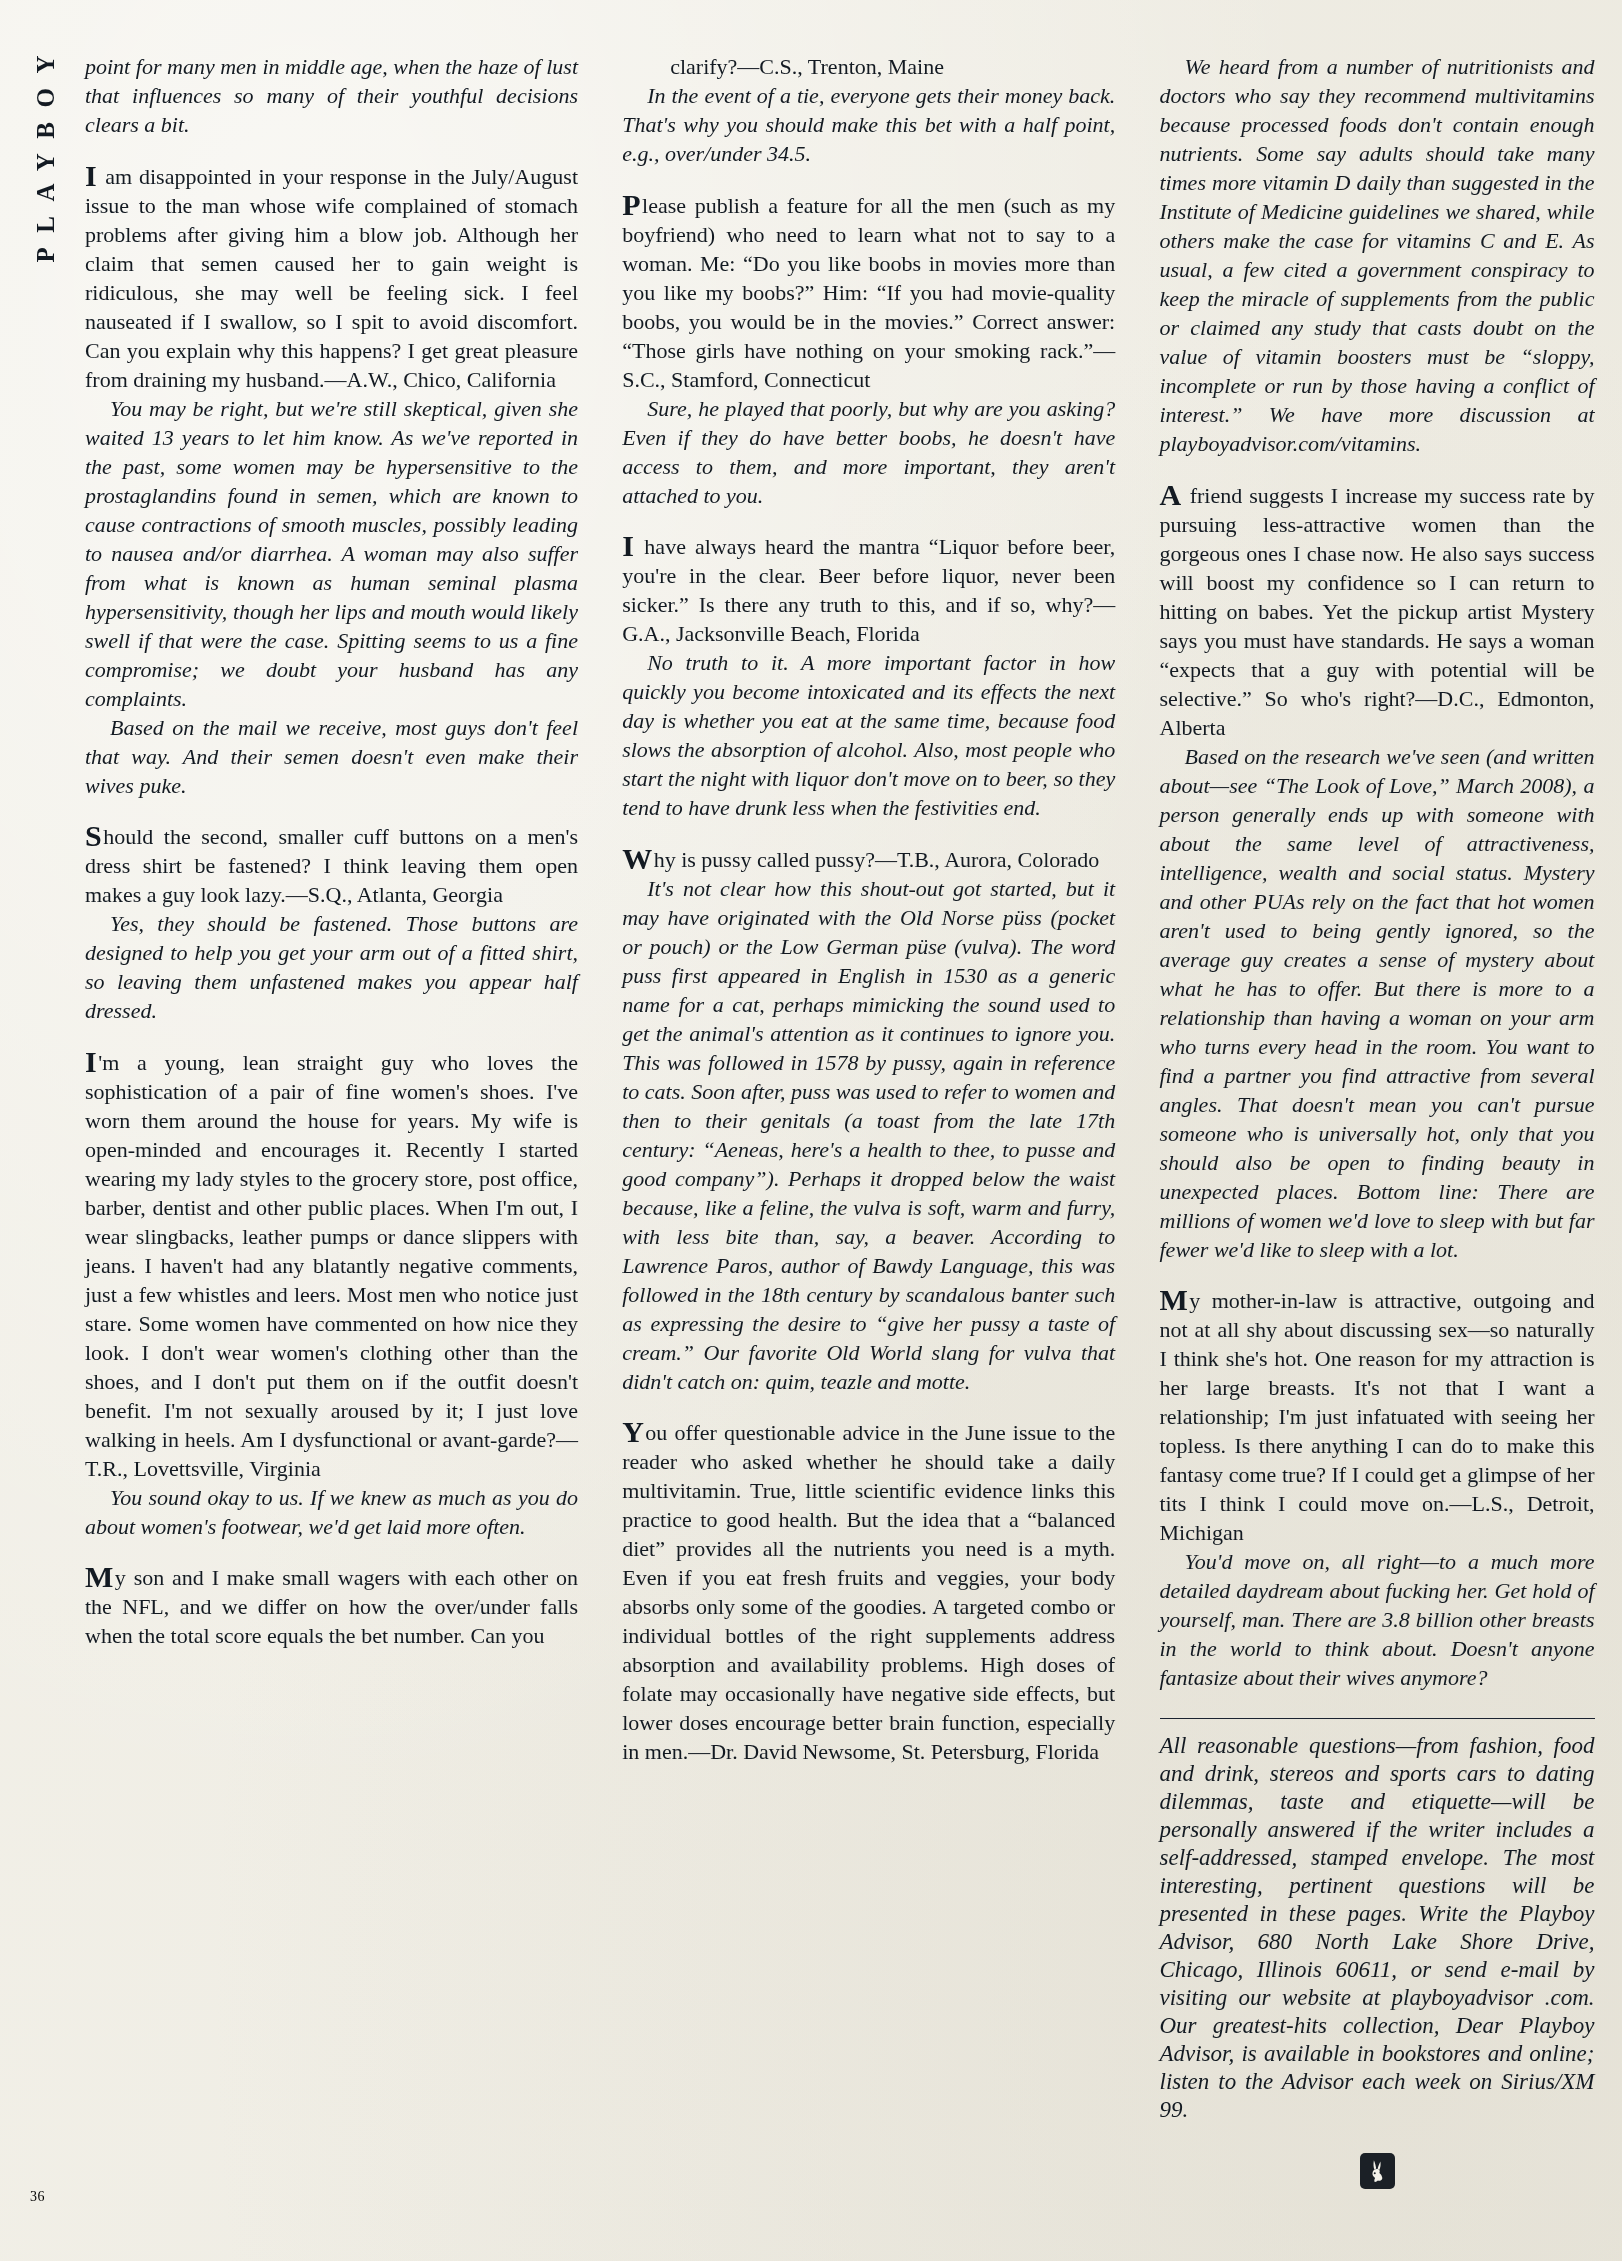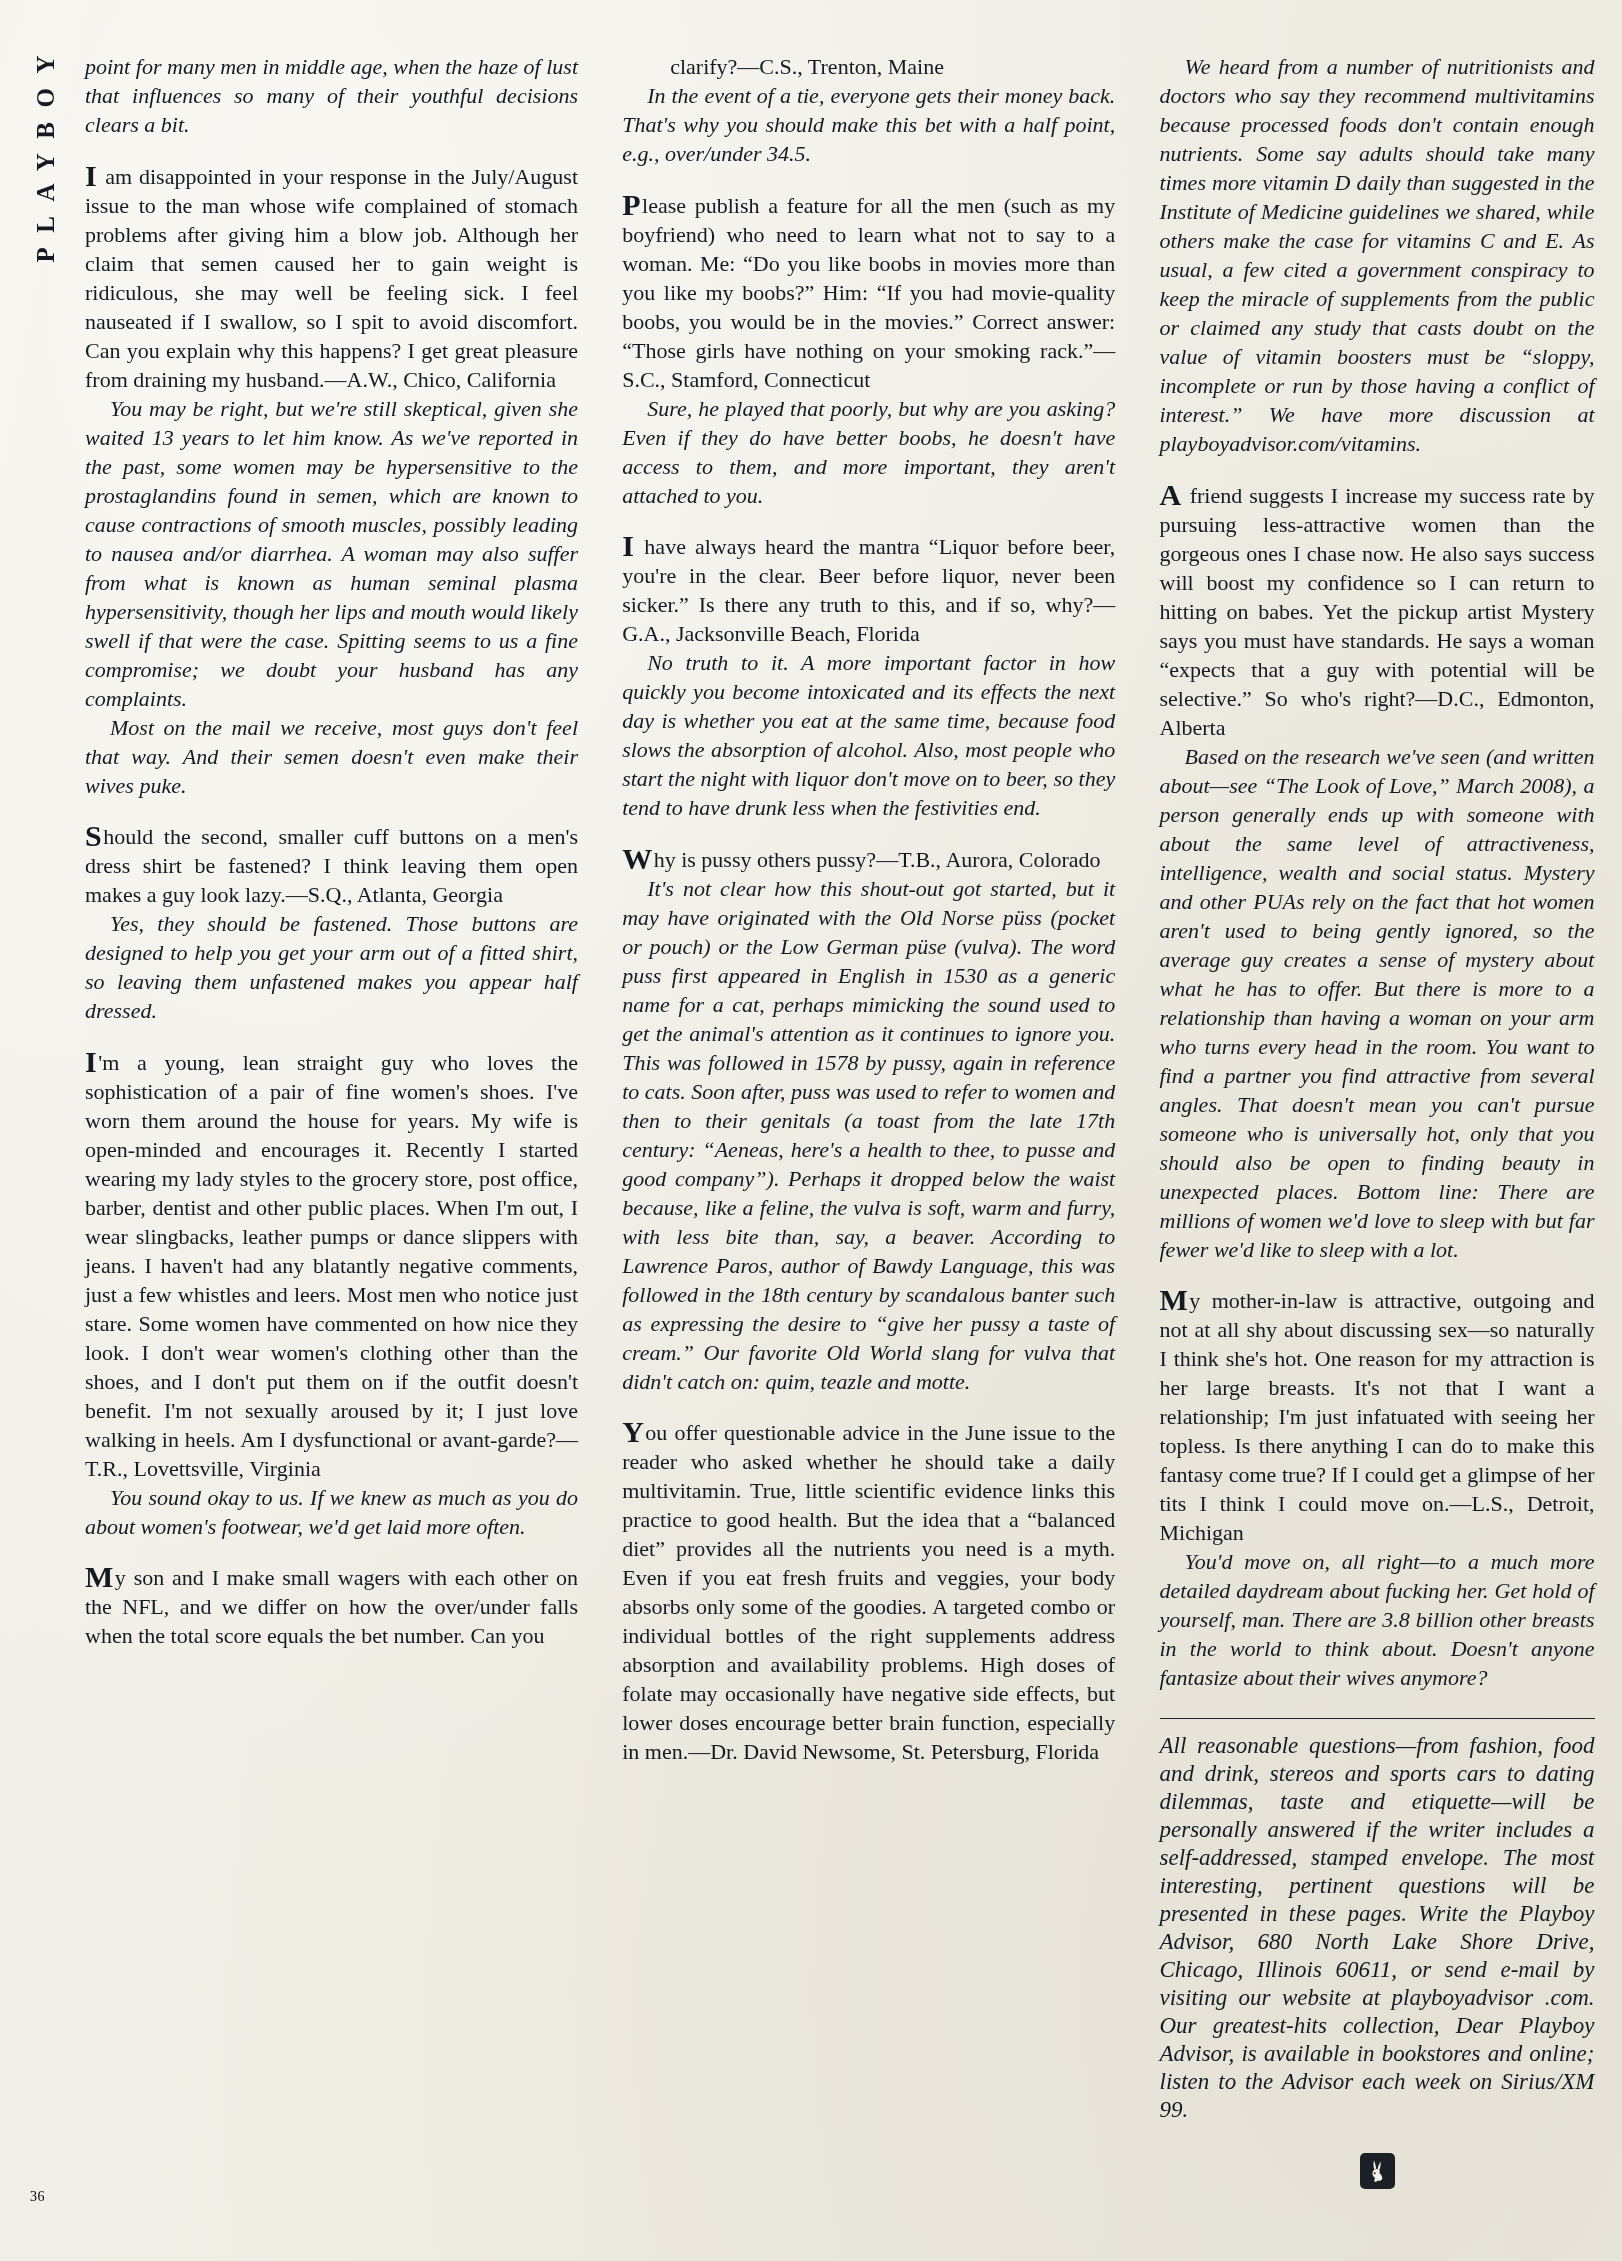--- a/index.html
+++ b/index.html
@@ -164,42 +164,42 @@
   <div class="folio">36</div>
 
   <div class="columns">
 
     <div class="col col--1">
       <p class="reply cont">point for many men in middle age, when the haze of lust that influences so many of their youthful decisions clears a bit.</p>
 
       <p class="letter"><span class="dropcap">I</span><span> am disappointed in your response in the July/August issue to the man whose wife complained of stomach problems after giving him a blow job. Although her claim that semen caused her to gain weight is ridiculous, she may well be feeling sick. I feel nauseated if I swallow, so I spit to avoid discomfort. Can you explain why this happens? I get great pleasure from draining my husband.—A.W., Chico, California</span></p>
       <p class="reply">You may be right, but we're still skeptical, given she waited 13 years to let him know. As we've reported in the past, some women may be hypersensitive to the prostaglandins found in semen, which are known to cause contractions of smooth muscles, possibly leading to nausea and/or diarrhea. A woman may also suffer from what is known as human seminal plasma hypersensitivity, though her lips and mouth would likely swell if that were the case. Spitting seems to us a fine compromise; we doubt your husband has any complaints.</p>
 
-      <p class="reply">Most on the mail we receive, most guys don't feel that way. And their semen doesn't even make their wives puke.</p>
+      <p class="reply">Based on the mail we receive, most guys don't feel that way. And their semen doesn't even make their wives puke.</p>
 
       <p class="letter"><span class="dropcap">S</span><span>hould the second, smaller cuff buttons on a men's dress shirt be fastened? I think leaving them open makes a guy look lazy.—S.Q., Atlanta, Georgia</span></p>
       <p class="reply">Yes, they should be fastened. Those buttons are designed to help you get your arm out of a fitted shirt, so leaving them unfastened makes you appear half dressed.</p>
 
       <p class="letter"><span class="dropcap">I</span><span>'m a young, lean straight guy who loves the sophistication of a pair of fine women's shoes. I've worn them around the house for years. My wife is open-minded and encourages it. Recently I started wearing my lady styles to the grocery store, post office, barber, dentist and other public places. When I'm out, I wear slingbacks, leather pumps or dance slippers with jeans. I haven't had any blatantly negative comments, just a few whistles and leers. Most men who notice just stare. Some women have commented on how nice they look. I don't wear women's clothing other than the shoes, and I don't put them on if the outfit doesn't benefit. I'm not sexually aroused by it; I just love walking in heels. Am I dysfunctional or avant-garde?—T.R., Lovettsville, Virginia</span></p>
       <p class="reply">You sound okay to us. If we knew as much as you do about women's footwear, we'd get laid more often.</p>
 
       <p class="letter"><span class="dropcap">M</span><span>y son and I make small wagers with each other on the NFL, and we differ on how the over/under falls when the total score equals the bet number. Can you</span></p>
     </div>
 
     <div class="col col--2">
       <p class="letter first">clarify?—C.S., Trenton, Maine</p>
       <p class="reply">In the event of a tie, everyone gets their money back. That's why you should make this bet with a half point, e.g., over/under 34.5.</p>
 
       <p class="letter"><span class="dropcap">P</span><span>lease publish a feature for all the men (such as my boyfriend) who need to learn what not to say to a woman. Me: “Do you like boobs in movies more than you like my boobs?” Him: “If you had movie-quality boobs, you would be in the movies.” Correct answer: “Those girls have nothing on your smoking rack.”—S.C., Stamford, Connecticut</span></p>
       <p class="reply">Sure, he played that poorly, but why are you asking? Even if they do have better boobs, he doesn't have access to them, and more important, they aren't attached to you.</p>
 
       <p class="letter"><span class="dropcap">I</span><span> have always heard the mantra “Liquor before beer, you're in the clear. Beer before liquor, never been sicker.” Is there any truth to this, and if so, why?—G.A., Jacksonville Beach, Florida</span></p>
       <p class="reply">No truth to it. A more important factor in how quickly you become intoxicated and its effects the next day is whether you eat at the same time, because food slows the absorption of alcohol. Also, most people who start the night with liquor don't move on to beer, so they tend to have drunk less when the festivities end.</p>
 
-      <p class="letter"><span class="dropcap">W</span><span>hy is pussy others pussy?—T.B., Aurora, Colorado</span></p>
+      <p class="letter"><span class="dropcap">W</span><span>hy is pussy called pussy?—T.B., Aurora, Colorado</span></p>
       <p class="reply">It's not clear how this shout-out got started, but it may have originated with the Old Norse püss (pocket or pouch) or the Low German püse (vulva). The word puss first appeared in English in 1530 as a generic name for a cat, perhaps mimicking the sound used to get the animal's attention as it continues to ignore you. This was followed in 1578 by pussy, again in reference to cats. Soon after, puss was used to refer to women and then to their genitals (a toast from the late 17th century: “Aeneas, here's a health to thee, to pusse and good company”). Perhaps it dropped below the waist because, like a feline, the vulva is soft, warm and furry, with less bite than, say, a beaver. According to Lawrence Paros, author of Bawdy Language, this was followed in the 18th century by scandalous banter such as expressing the desire to “give her pussy a taste of cream.” Our favorite Old World slang for vulva that didn't catch on: quim, teazle and motte.</p>
 
       <p class="letter"><span class="dropcap">Y</span><span>ou offer questionable advice in the June issue to the reader who asked whether he should take a daily multivitamin. True, little scientific evidence links this practice to good health. But the idea that a “balanced diet” provides all the nutrients you need is a myth. Even if you eat fresh fruits and veggies, your body absorbs only some of the goodies. A targeted combo or individual bottles of the right supplements address absorption and availability problems. High doses of folate may occasionally have negative side effects, but lower doses encourage better brain function, especially in men.—Dr. David Newsome, St. Petersburg, Florida</span></p>
     </div>
 
     <div class="col col--3">
       <p class="reply lead" style="text-indent:25px;">We heard from a number of nutritionists and doctors who say they recommend multivitamins because processed foods don't contain enough nutrients. Some say adults should take many times more vitamin D daily than suggested in the Institute of Medicine guidelines we shared, while others make the case for vitamins C and E. As usual, a few cited a government conspiracy to keep the miracle of supplements from the public or claimed any study that casts doubt on the value of vitamin boosters must be “sloppy, incomplete or run by those having a conflict of interest.” We have more discussion at playboyadvisor.com/vitamins.</p>
 
       <p class="letter"><span class="dropcap">A</span><span> friend suggests I increase my success rate by pursuing less-attractive women than the gorgeous ones I chase now. He also says success will boost my confidence so I can return to hitting on babes. Yet the pickup artist Mystery says you must have standards. He says a woman “expects that a guy with potential will be selective.” So who's right?—D.C., Edmonton, Alberta</span></p>
       <p class="reply">Based on the research we've seen (and written about—see “The Look of Love,” March 2008), a person generally ends up with someone with about the same level of attractiveness, intelligence, wealth and social status. Mystery and other PUAs rely on the fact that hot women aren't used to being gently ignored, so the average guy creates a sense of mystery about what he has to offer. But there is more to a relationship than having a woman on your arm who turns every head in the room. You want to find a partner you find attractive from several angles. That doesn't mean you can't pursue someone who is universally hot, only that you should also be open to finding beauty in unexpected places. Bottom line: There are millions of women we'd love to sleep with but far fewer we'd like to sleep with a lot.</p>

